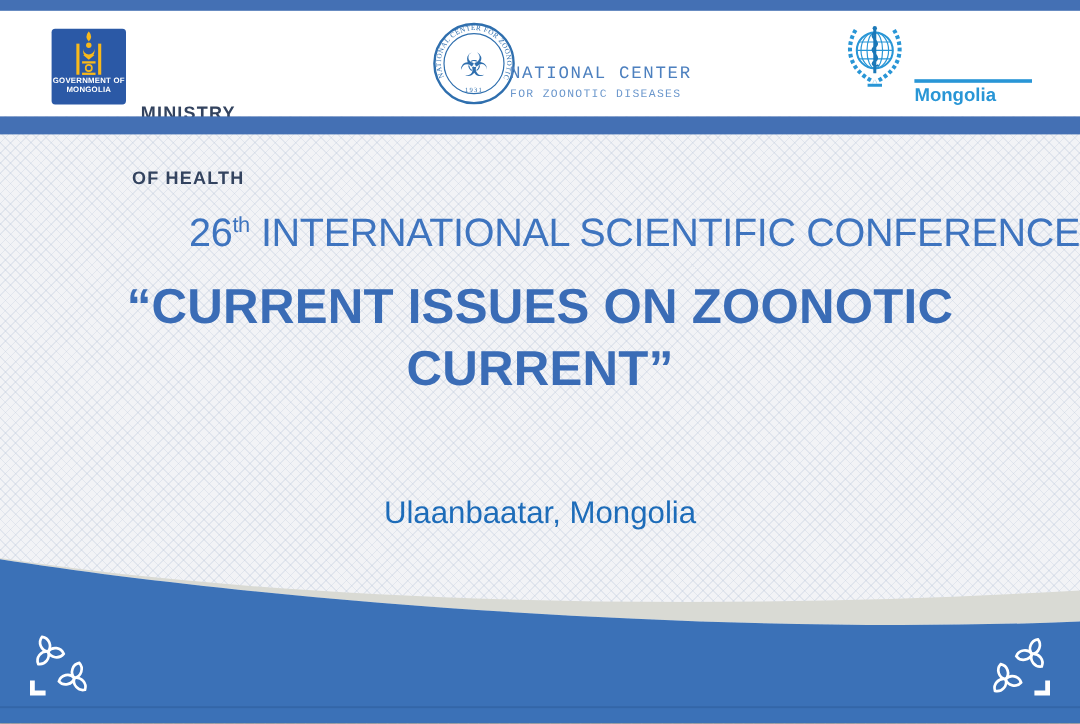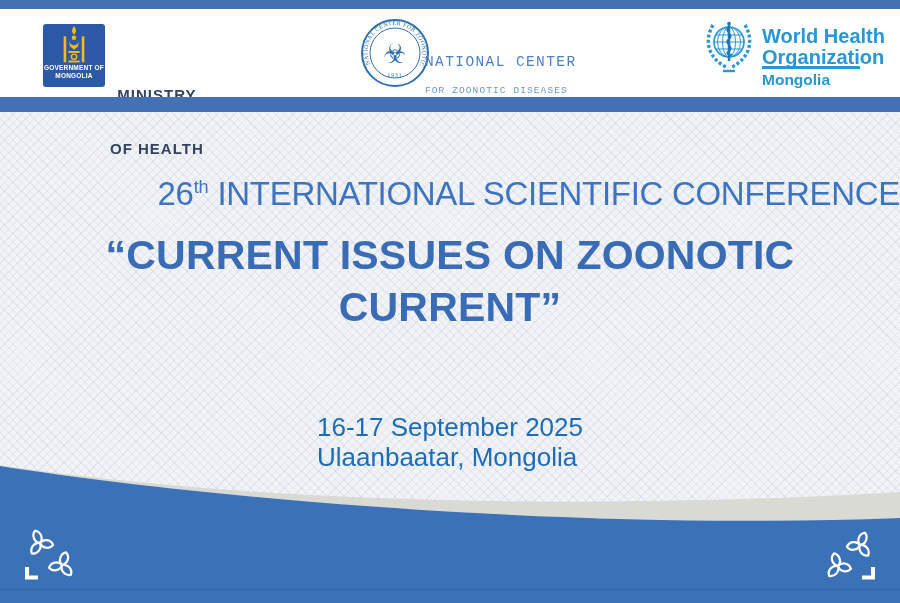--- a/index.html
+++ b/index.html
@@ -27,21 +27,21 @@
     background:var(--ministry_square_blue);display:flex;flex-direction:column;align-items:center;}
   .ministry-square svg{display:block;margin-top:2px;}
   .ministry-caption{color:#fff;font-size:6.5px;font-weight:bold;line-height:8px;text-align:center;letter-spacing:.2px;}
   .ministry-name{position:absolute;left:110px;top:50px;color:var(--ministry_text_navy);
     font-size:15px;font-weight:bold;letter-spacing:1px;line-height:18px;white-space:pre;text-align:center;}
 
   
   .nczd-seal{position:absolute;left:358px;top:13px;}
   .nczd-name{position:absolute;left:425px;top:54px;font-family:Liberation Mono, monospace;}
   .nczd-line1{color:#4d80bf;font-size:14.5px;letter-spacing:1.4px;}
-  .nczd-line2{color:#6b97cc;font-size:9.5px;letter-spacing:1.1px;margin-top:15px;}
+  .nczd-line2{color:#6b97cc;font-size:9.5px;letter-spacing:1.1px;margin-top:3px;}
   .seal-ring{stroke:var(--nczd_blue);fill:#ffffff;}
   .seal-glyph{fill:var(--nczd_blue);font-family:"DejaVu Sans",sans-serif;}
   .seal-arc-text{fill:var(--nczd_blue);font-family:"Liberation Serif",serif;font-size:6px;letter-spacing:.4px;}
   .seal-year{fill:var(--nczd_blue);font-family:"Liberation Serif",serif;font-size:5.5px;letter-spacing:1px;}
 
   
   .who-emblem{position:absolute;left:703px;top:20px;}
   .who-name{position:absolute;left:762px;top:26px;color:var(--who_blue);font-size:20px;font-weight:bold;line-height:20.5px;}
   .who-divider{position:absolute;left:762px;top:66px;width:98px;height:2.5px;background:var(--who_blue);}
   .who-region{position:absolute;left:762px;top:71px;color:var(--who_blue);font-size:15.5px;font-weight:bold;}
@@ -120,43 +120,38 @@
         <ellipse cx="26" cy="22" rx="6.5" ry="15" stroke-width="1"></ellipse>
         <ellipse cx="26" cy="22" rx="11.5" ry="15" stroke-width="1"></ellipse>
         <path d="M12.5,15 H39.5 M11,22 H41 M12.5,29 H39.5" stroke-width="1"></path>
       </g>
       <g stroke="var(--who_dark_blue)" fill="none">
         <path d="M26,4 L26,41" stroke-width="2.5"></path>
         <path d="M26,7 C19.5,11 32.5,15 26,19 C19.5,23 32.5,27 26,31 C21,34 28,36 29,34" stroke-width="1.7"></path>
         <circle cx="26" cy="3.5" r="1.8" fill="var(--who_dark_blue)" stroke="none"></circle>
       </g>
     </svg>
-    <div class="who-name">
-      <div>World Health</div>
-      <div>Organization</div>
-    </div>
     <div class="who-divider"></div>
     <div class="who-region">Mongolia</div>
   </div>
 
   <div class="top-bar"></div>
   <div class="header-stripe"></div>
 
   <div class="main-title">
     <span>26</span><sup>th</sup><span class="title-rest">INTERNATIONAL SCIENTIFIC CONFERENCE</span>
   </div>
 
   <div class="subtitle">
     <div>“CURRENT ISSUES ON ZOONOTIC</div>
     <div>CURRENT”</div>
   </div>
 
   <div class="date-wrap">
     <div class="date-block">
-      <div>16-17 September 2025</div>
       <div>Ulaanbaatar, Mongolia</div>
     </div>
   </div>
 
   <svg class="bottom-wave" width="900" height="143" viewBox="0 0 900 143">
     <defs>
       <g id="triquetra">
         <path class="knot" d="M0,0 A11.5,11.5 0 0 1 0,-20 A11.5,11.5 0 0 1 0,0 Z"></path>
         <path class="knot" d="M0,0 A11.5,11.5 0 0 1 0,-20 A11.5,11.5 0 0 1 0,0 Z" transform="rotate(120)"></path>
         <path class="knot" d="M0,0 A11.5,11.5 0 0 1 0,-20 A11.5,11.5 0 0 1 0,0 Z" transform="rotate(240)"></path>

